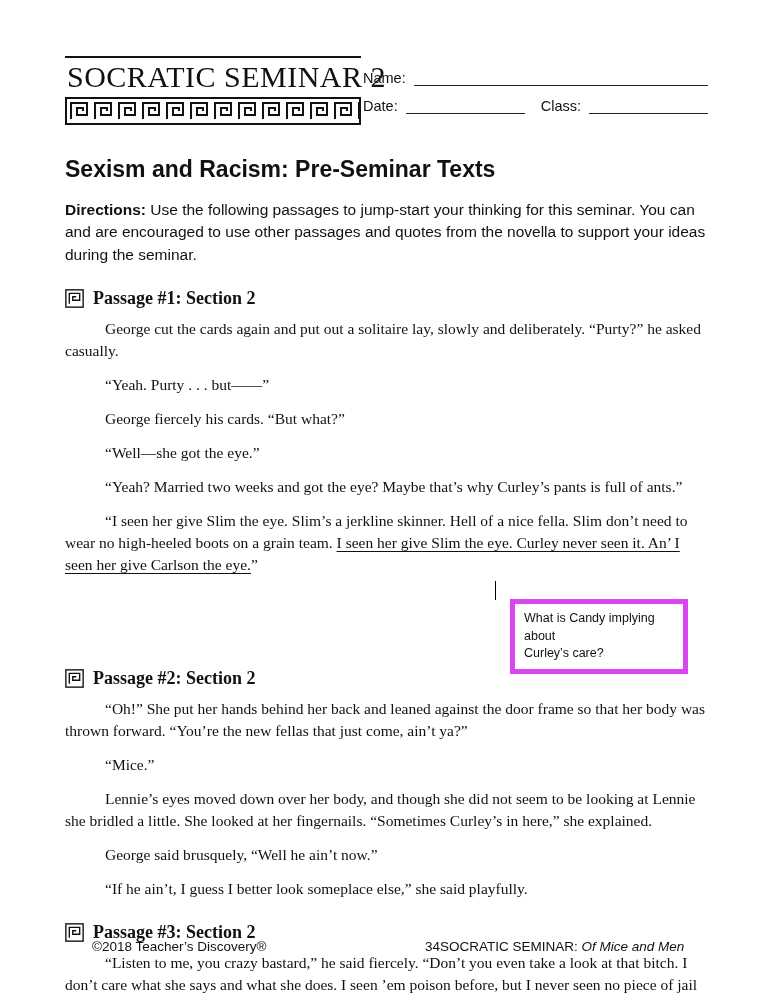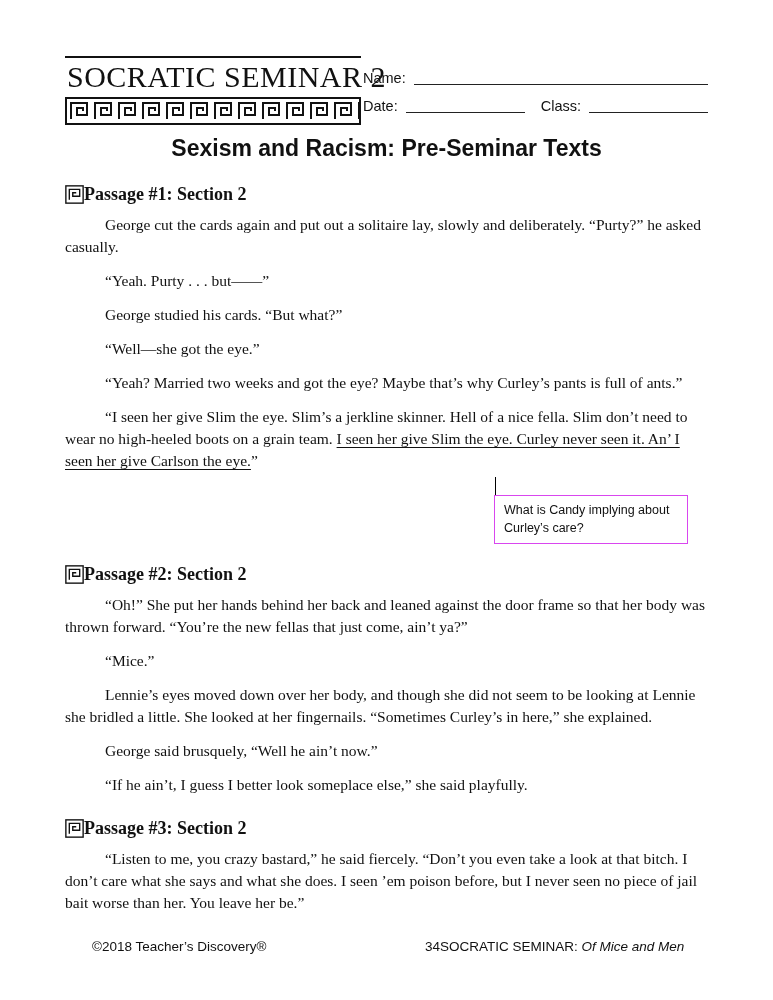--- a/index.html
+++ b/index.html
@@ -26,66 +26,66 @@
   }
   .meander-band {
     border: 2px solid #111; height: 28px; margin-top: 1px;
   }
   .meander-band svg { display: block; width: 100%; height: 100%; }
 
   .fields {
     width: 345px; padding-top: 14px;
     font-family: "Liberation Sans", sans-serif; font-size: 14.5px;
   }
-  .field-row { display: flex; align-items: flex-start; }
+  .field-row { display: flex; align-items: center; }
   .field-row .line {
     flex: 1; border-bottom: 1.3px solid #222; height: 15px; margin-left: 8px;
   }
   .date-row { margin-top: 12px; }
   .class-label { margin-left: 16px; }
 
   
   h1.page-title {
     font-family: "Liberation Sans", sans-serif;
-    font-size: 23px; font-weight: bold; text-align: center;
-    margin: 10px 0 16px 0;
+    font-size: 23px; font-weight: bold; text-align: left;
+    margin: 31px 0 16px 0;
   }
   .directions {
     font-family: "Liberation Sans", sans-serif;
     font-size: 15.5px; line-height: 1.45;
   }
   .directions b { font-weight: bold; }
 
   
   #passages { margin-top: 6px; }
   .passage { margin-top: 22px; }
   .passage-heading {
-    display: flex; align-items: center; 
+    display: flex; align-items: center; gap: 9px;
     font-family: "Liberation Serif", serif;
     font-weight: bold; font-size: 18px;
     margin-bottom: 9px;
   }
   .passage-icon { display: inline-flex; }
   .passage-icon svg { display: block; }
   p.body-para {
     font-family: "Liberation Serif", serif;
     font-size: 15.5px; line-height: 1.42;
     margin-bottom: 12px; text-indent: 40px;
   }
   .underlined { text-decoration: underline; text-underline-offset: 3px; }
 
   
   .callout-row { position: relative; height: 62px; margin-top: -4px; }
   .callout-connector {
     position: absolute; right: 212px; top: -3px;
     width: 1px; height: 19px; background: #000;
   }
   .callout-box {
-    position: absolute; right: 20px; top: 15px; width: 194px;
-    border: 1px solid #d946ef; padding: 6px 9px;
+    position: absolute; right: 20px; top: 15px; width: 178px;
+    border: 5px solid #d946ef; padding: 6px 9px;
     font-family: "Liberation Sans", sans-serif;
     font-size: 12.5px; line-height: 1.4;
   }
 
   
   .footer {
     position: absolute; left: 65px; right: 65px; bottom: 46px;
     display: flex; align-items: baseline;
     font-family: Liberation Sans, sans-serif; font-size: 13.5px; margin-left: 27px;
   }
@@ -124,35 +124,36 @@
           <span>Date:</span>
           <span class="line"></span>
           <span class="class-label">Class:</span>
           <span class="line"></span>
         </div>
       </div>
     </div>
 
     <h1 class="page-title">Sexism and Racism: Pre-Seminar Texts</h1>
 
+    <p class="directions"><b>Directions:</b><span> Use the following passages to jump-start your thinking for this seminar. You can and are encouraged to use other passages and quotes from the novella to support your ideas during the seminar.</span></p>
 
     <div id="passages">
         <section class="passage">
           <div class="passage-heading">
             <span class="passage-icon">
               <svg viewBox="0 0 22 22" width="19" height="19" aria-hidden="true">
                 <rect x="1" y="1" width="20" height="20" fill="none" stroke="#111" stroke-width="1.6"></rect>
                 <path d="M5,17 L5,5 L17,5 L17,13 L9,13 L9,9 L13,9" fill="none" stroke="#111" stroke-width="1.6"></path>
               </svg>
             </span>
             <span>Passage #1: Section 2</span>
           </div>
           <p class="body-para"><span>George cut the cards again and put out a solitaire lay, slowly and deliberately. “Purty?” he asked casually.</span></p>
           <p class="body-para"><span>“Yeah. Purty . . . but——”</span></p>
-          <p class="body-para"><span>George studied his cards. “But what?”</span></p>
+          <p class="body-para"><span>George fiercely his cards. “But what?”</span></p>
           <p class="body-para"><span>“Well—she got the eye.”</span></p>
           <p class="body-para"><span>“Yeah? Married two weeks and got the eye? Maybe that’s why Curley’s pants is full of ants.”</span></p>
           <p class="body-para"><span>“I seen her give Slim the eye. Slim’s a jerkline skinner. Hell of a nice fella. Slim don’t need to wear no high-heeled boots on a grain team. </span><span class="underlined">I seen her give Slim the eye. Curley never seen it. An’ I seen her give Carlson the eye.</span><span>”</span></p>
           <div class="callout-row">
             <div class="callout-connector"></div>
             <div class="callout-box">
               <div>What is Candy implying about</div>
               <div>Curley’s care?</div>
             </div>
           </div>

